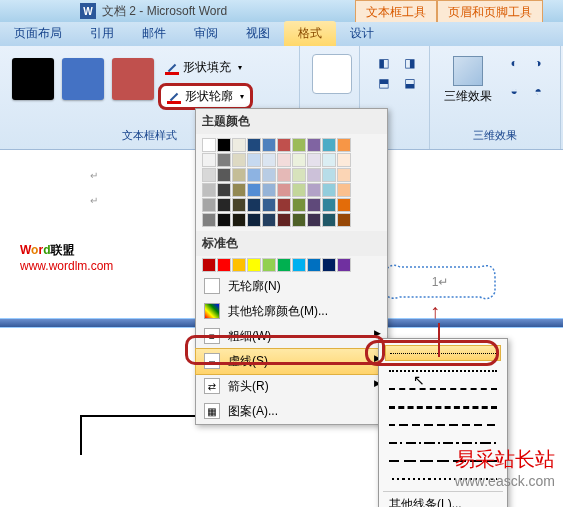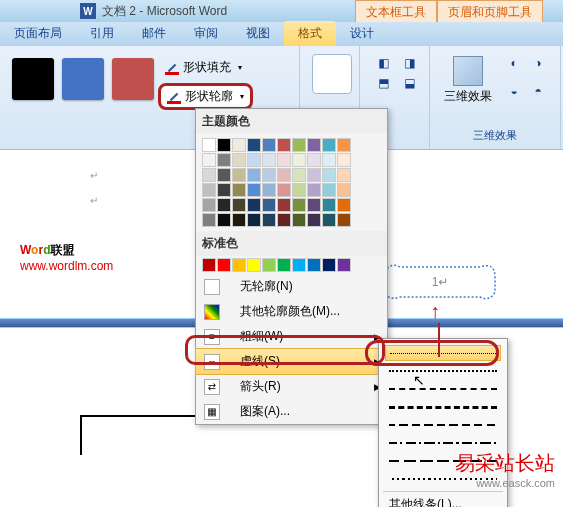--- a/index.html
+++ b/index.html
@@ -25,21 +25,21 @@
 .bigsw{width:40px;height:40px;border:1px solid #a2b8ce;background:#fff;border-radius:4px;margin:4px}
 .smallbtns{display:grid;grid-template-columns:repeat(2,24px);gap:2px;padding:4px}
 .sbtn{width:24px;height:18px;border:1px solid transparent;display:flex;align-items:center;justify-content:center;color:#15428b}
 .d3{display:flex;flex-direction:column;align-items:center;padding:6px;gap:2px}
 .d3icon{width:30px;height:30px;background:linear-gradient(135deg,#d0e0f0,#a0c0e0);border:1px solid #7090b0}
 .dropdown{position:absolute;left:195px;top:108px;width:193px;background:#f4f4f4;border:1px solid #a0a0a0;box-shadow:2px 2px 6px rgba(0,0,0,.3);z-index:10}
 .dd-h{padding:4px 6px;font-weight:bold;color:#333;background:#eee}
 .palette{padding:4px 6px;display:grid;grid-template-columns:repeat(10,14px);gap:1px}
 .pc{width:14px;height:14px;border:1px solid #ccc}
 .stdrow{padding:2px 6px;display:flex;gap:1px}
-.dd-item{display:flex;align-items:center;padding:4px 8px;gap:20px;position:relative}
+.dd-item{display:flex;align-items:flex-start;padding:4px 8px;gap:8px;position:relative}
 .dd-item:hover,.dd-item.hi{background:linear-gradient(#ffe9a6,#ffd36b);border:1px solid #e0b040;margin:-1px}
 .dd-item .arrow{position:absolute;right:6px;font-size:9px}
 .dd-ico{width:16px;height:16px;border:1px solid #aaa;background:#fff;display:flex;align-items:center;justify-content:center;font-size:10px}
 .annot2{position:absolute;left:185px;top:335px;width:200px;height:30px;border:3px solid #b02020;border-radius:10px;pointer-events:none;z-index:20}
 .submenu{position:absolute;left:378px;top:338px;width:130px;background:#f8f8f8;border:1px solid #999;box-shadow:2px 2px 6px rgba(0,0,0,.3);z-index:10;padding:4px}
 .dash{height:16px;margin:2px;display:flex;align-items:center;padding:0 4px}
 .dash.hi{background:linear-gradient(#ffe9a6,#ffd36b);border:1px solid #e0b040}
 .dline{width:100%;height:0}
 .other{border-top:1px solid #ccc;padding:4px 6px;margin-top:4px}
 .annot3{position:absolute;left:365px;top:340px;width:134px;height:26px;border:3px solid #b02020;border-radius:12px;pointer-events:none;z-index:20}
@@ -48,21 +48,21 @@
 .arrow-up{position:absolute;left:430px;top:300px;color:#b02020;font-size:20px;font-weight:bold;z-index:15}
 .arrow-up::before{content:"↑";display:block}
 .arrow-up .shaft{width:2px;height:34px;background:#b02020;margin-left:8px}
 .wm{position:absolute;left:20px;top:238px}
 .wm .l1{font-size:18px;font-weight:bold}
 .wm .l1 .r{color:#d00}.wm .l1 .o{color:#e67e00}.wm .l1 .rr{color:#d00}.wm .l1 .d{color:#390}.wm .l1 .cn{color:#000000}
 .wm .l2{color:#d00;font-size:12px}
 .hbar{position:absolute;left:0;top:318px;width:563px;height:10px;background:linear-gradient(#6a8fce,#355a9a);border-top:1px solid #9cf;border-bottom:1px solid #9cf;z-index:1}
 .wm2{position:absolute;right:8px;bottom:18px;text-align:right;z-index:30}
 .wm2 .l1{color:#d00;font-size:20px;font-family:KaiTi,serif}
-.wm2 .l2{color:#888;font-size:11px}
+.wm2 .l2{color:#888;font-size:14px}
 .docline{position:absolute;left:80px;top:415px;width:300px;border-top:2px solid #000}
 .docline2{position:absolute;left:80px;top:415px;height:40px;border-left:2px solid #000}
 .cursor-arrow{position:absolute;left:413px;top:372px;font-size:14px;z-index:25;color:#000}
 .pmark{position:absolute;color:#999;font-size:10px}
 </style>
 </head>
 <body>
 
 <div class="titlebar">
   <span class="wicon">W</span>
@@ -97,20 +97,21 @@
           <span>形状填充</span>
           <span class="drop">▾</span>
         </div>
         <div class="outlinebtn">
           <span class="penicon"></span>
           <span>形状轮廓</span>
           <span class="drop">▾</span>
         </div>
       </div>
     </div>
+    <div class="glabel">文本框样式</div>
   </div>
   <div class="group" style="width:60px">
     <div class="bigsw"></div>
   </div>
   <div class="group" style="width:70px">
     <div class="smallbtns">
       <div class="sbtn">◧</div>
       <div class="sbtn">◨</div>
       <div class="sbtn">⬒</div>
       <div class="sbtn">⬓</div>

